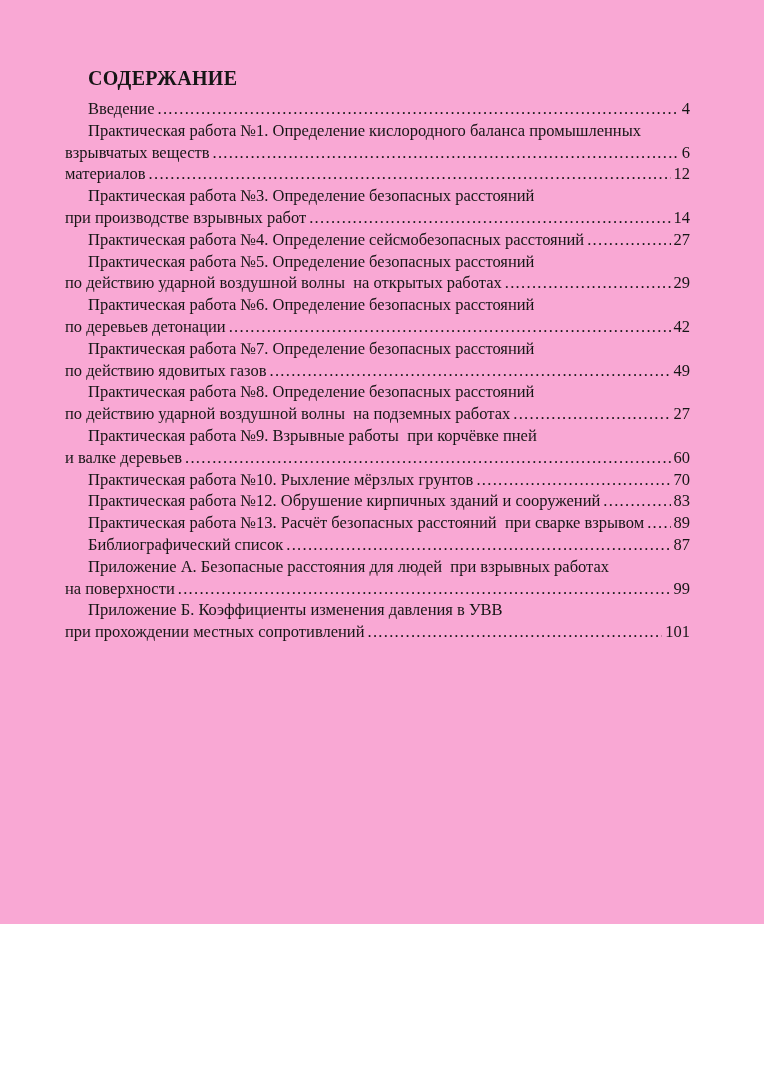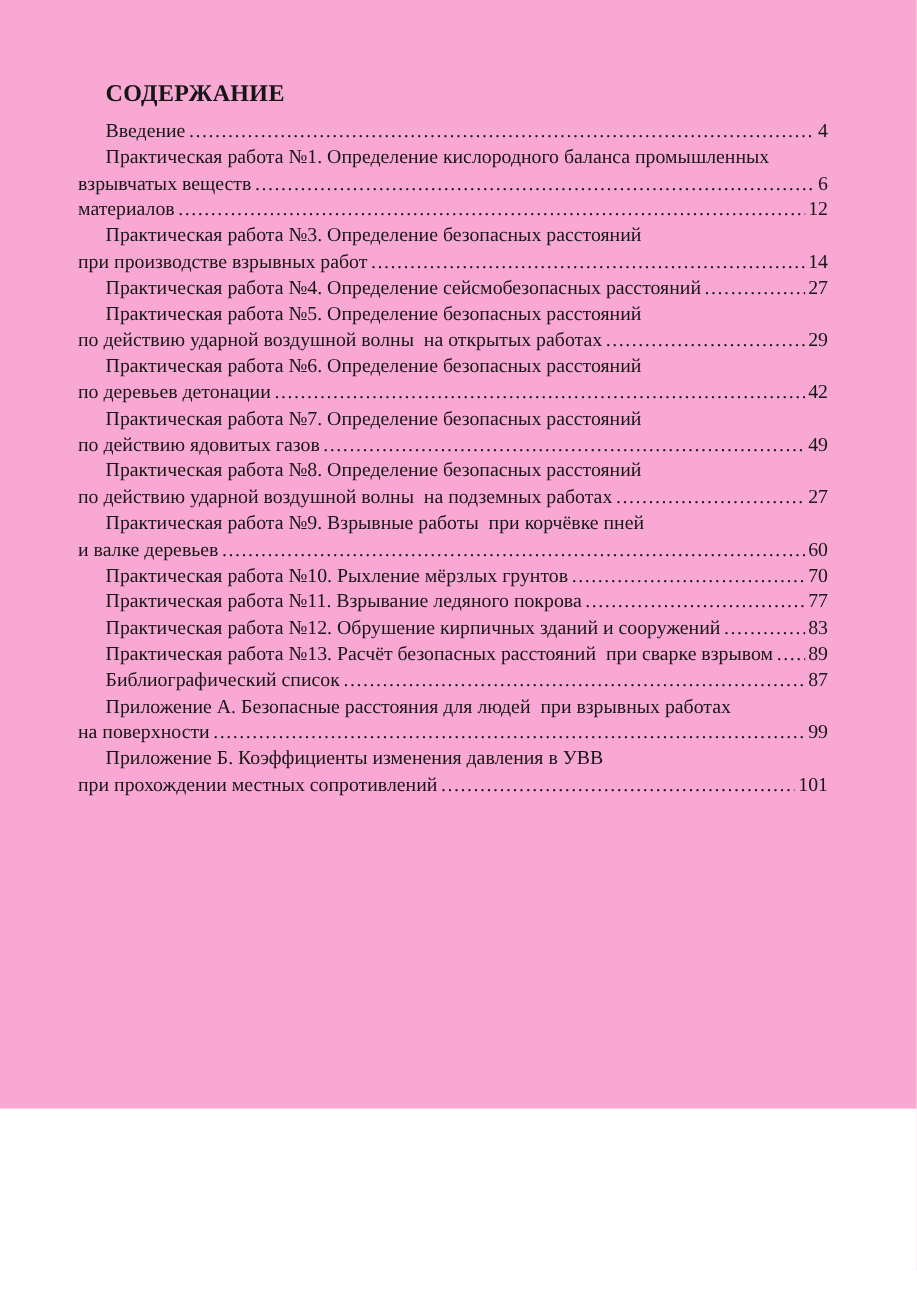--- a/index.html
+++ b/index.html
@@ -176,28 +176,20 @@
 
   <div class="toc-entry single">
 
     <div class="line-last">
       <span class="toc-text">Практическая работа №10. Рыхление мёрзлых грунтов</span>
       <span class="dots"></span>
       <span class="toc-page">70</span>
     </div>
   </div>
 
-  <div class="toc-entry single">
-
-    <div class="line-last">
-      <span class="toc-text">Практическая работа №11. Взрывание ледяного покрова</span>
-      <span class="dots"></span>
-      <span class="toc-page">77</span>
-    </div>
-  </div>
 
   <div class="toc-entry single">
 
     <div class="line-last">
       <span class="toc-text">Практическая работа №12. Обрушение кирпичных зданий и сооружений</span>
       <span class="dots"></span>
       <span class="toc-page">83</span>
     </div>
   </div>
 

